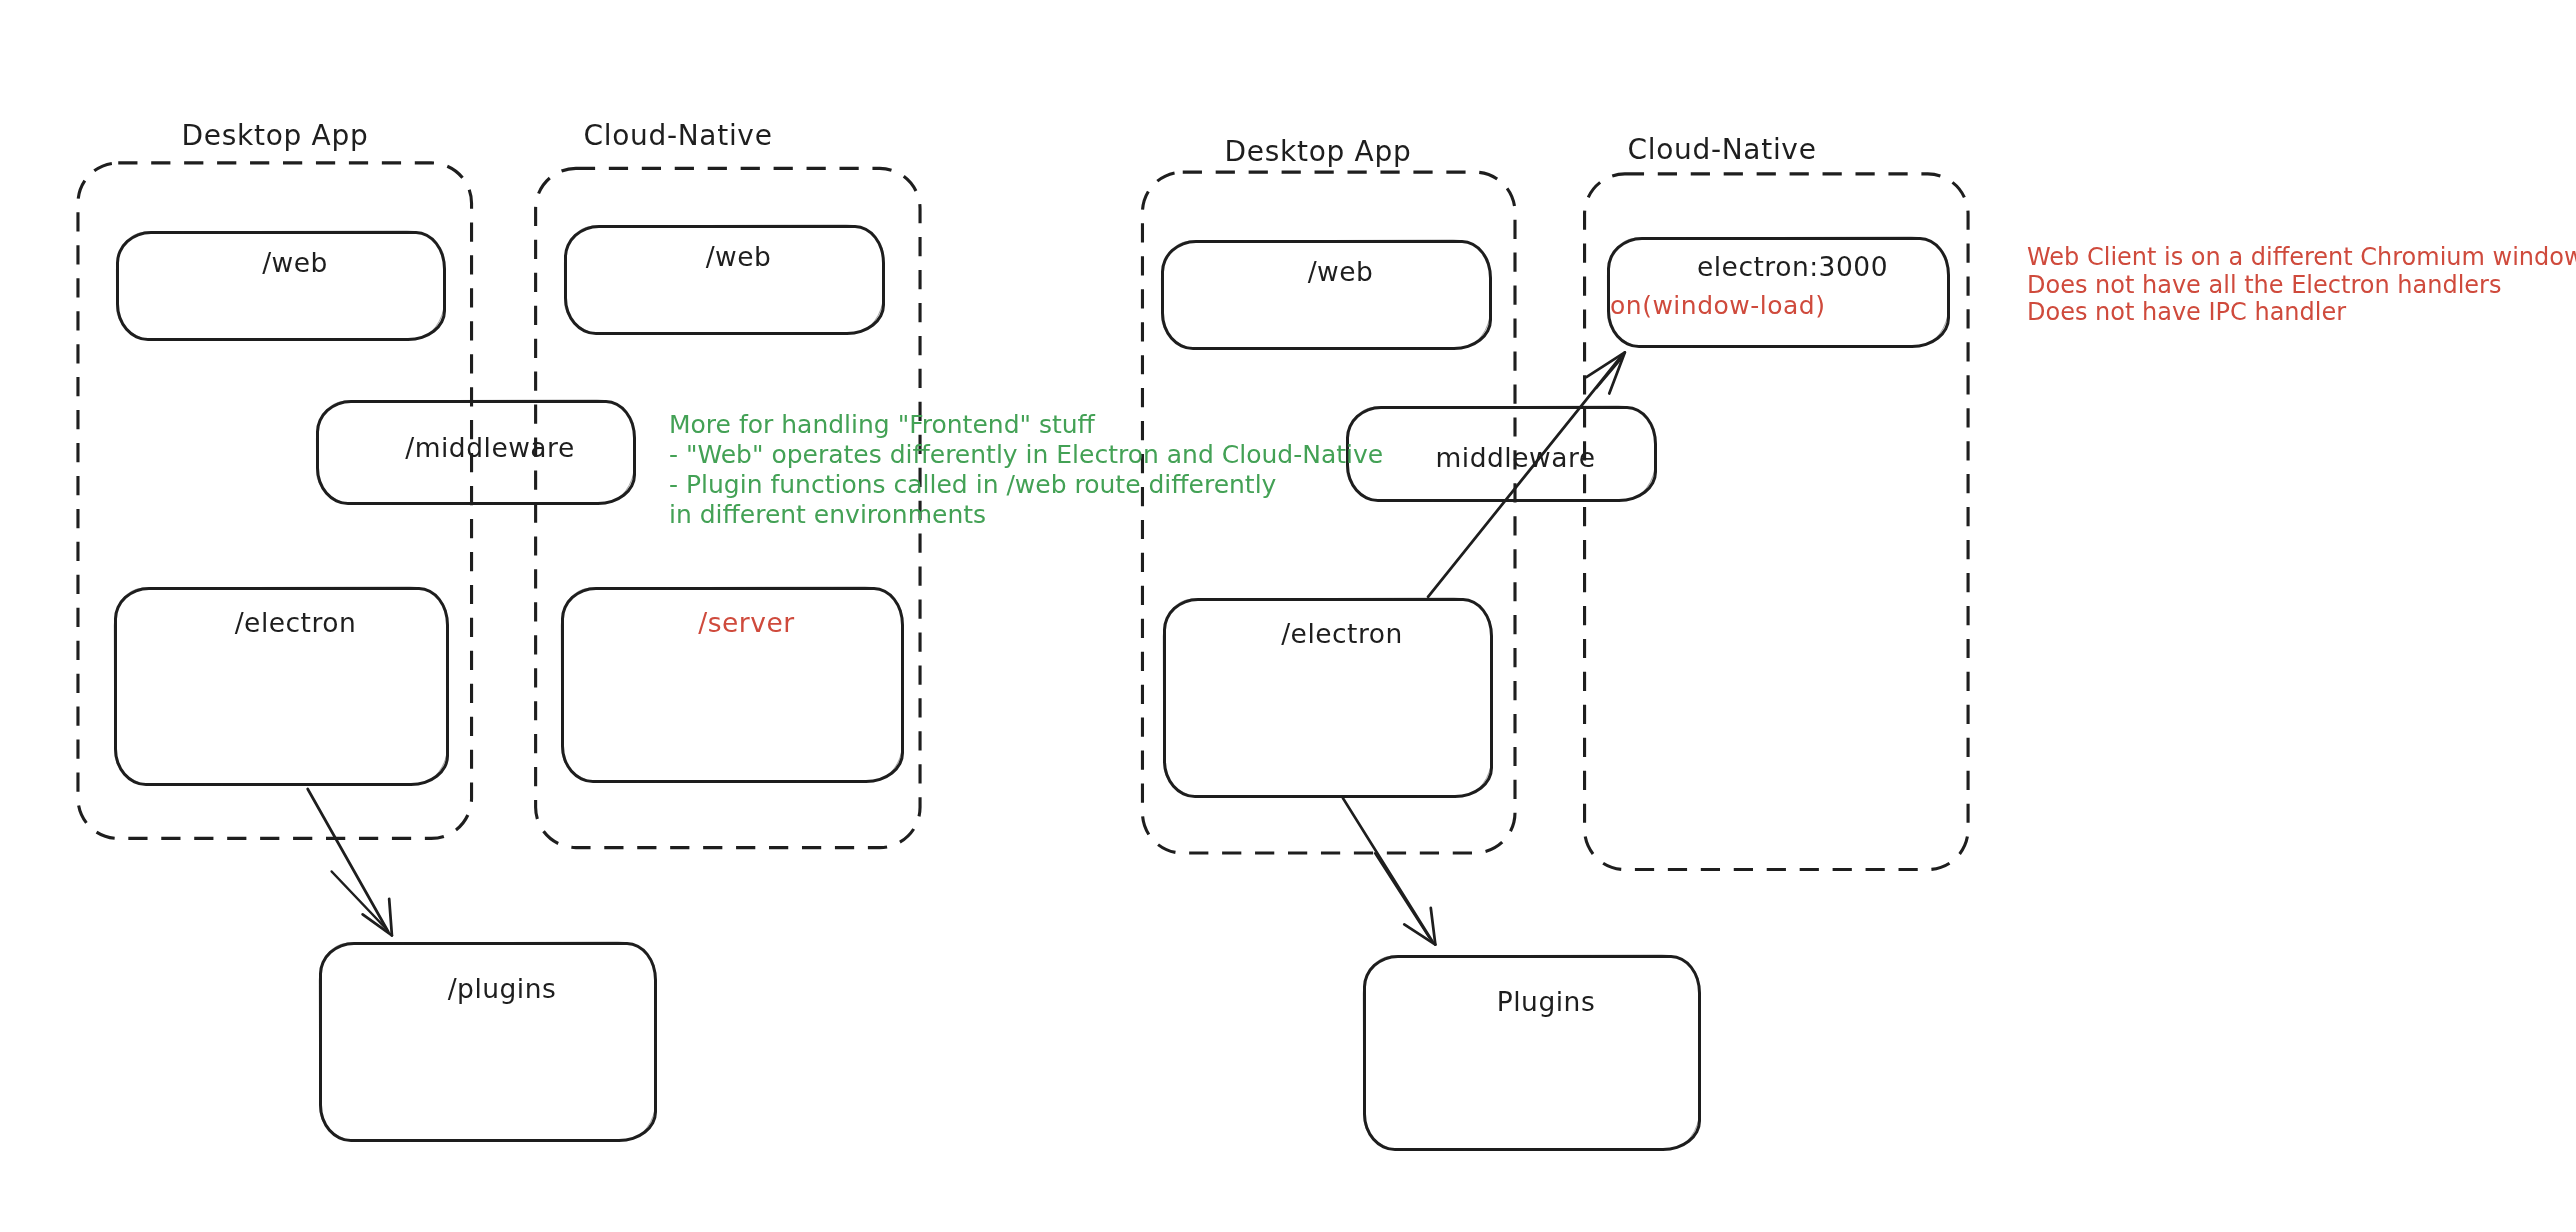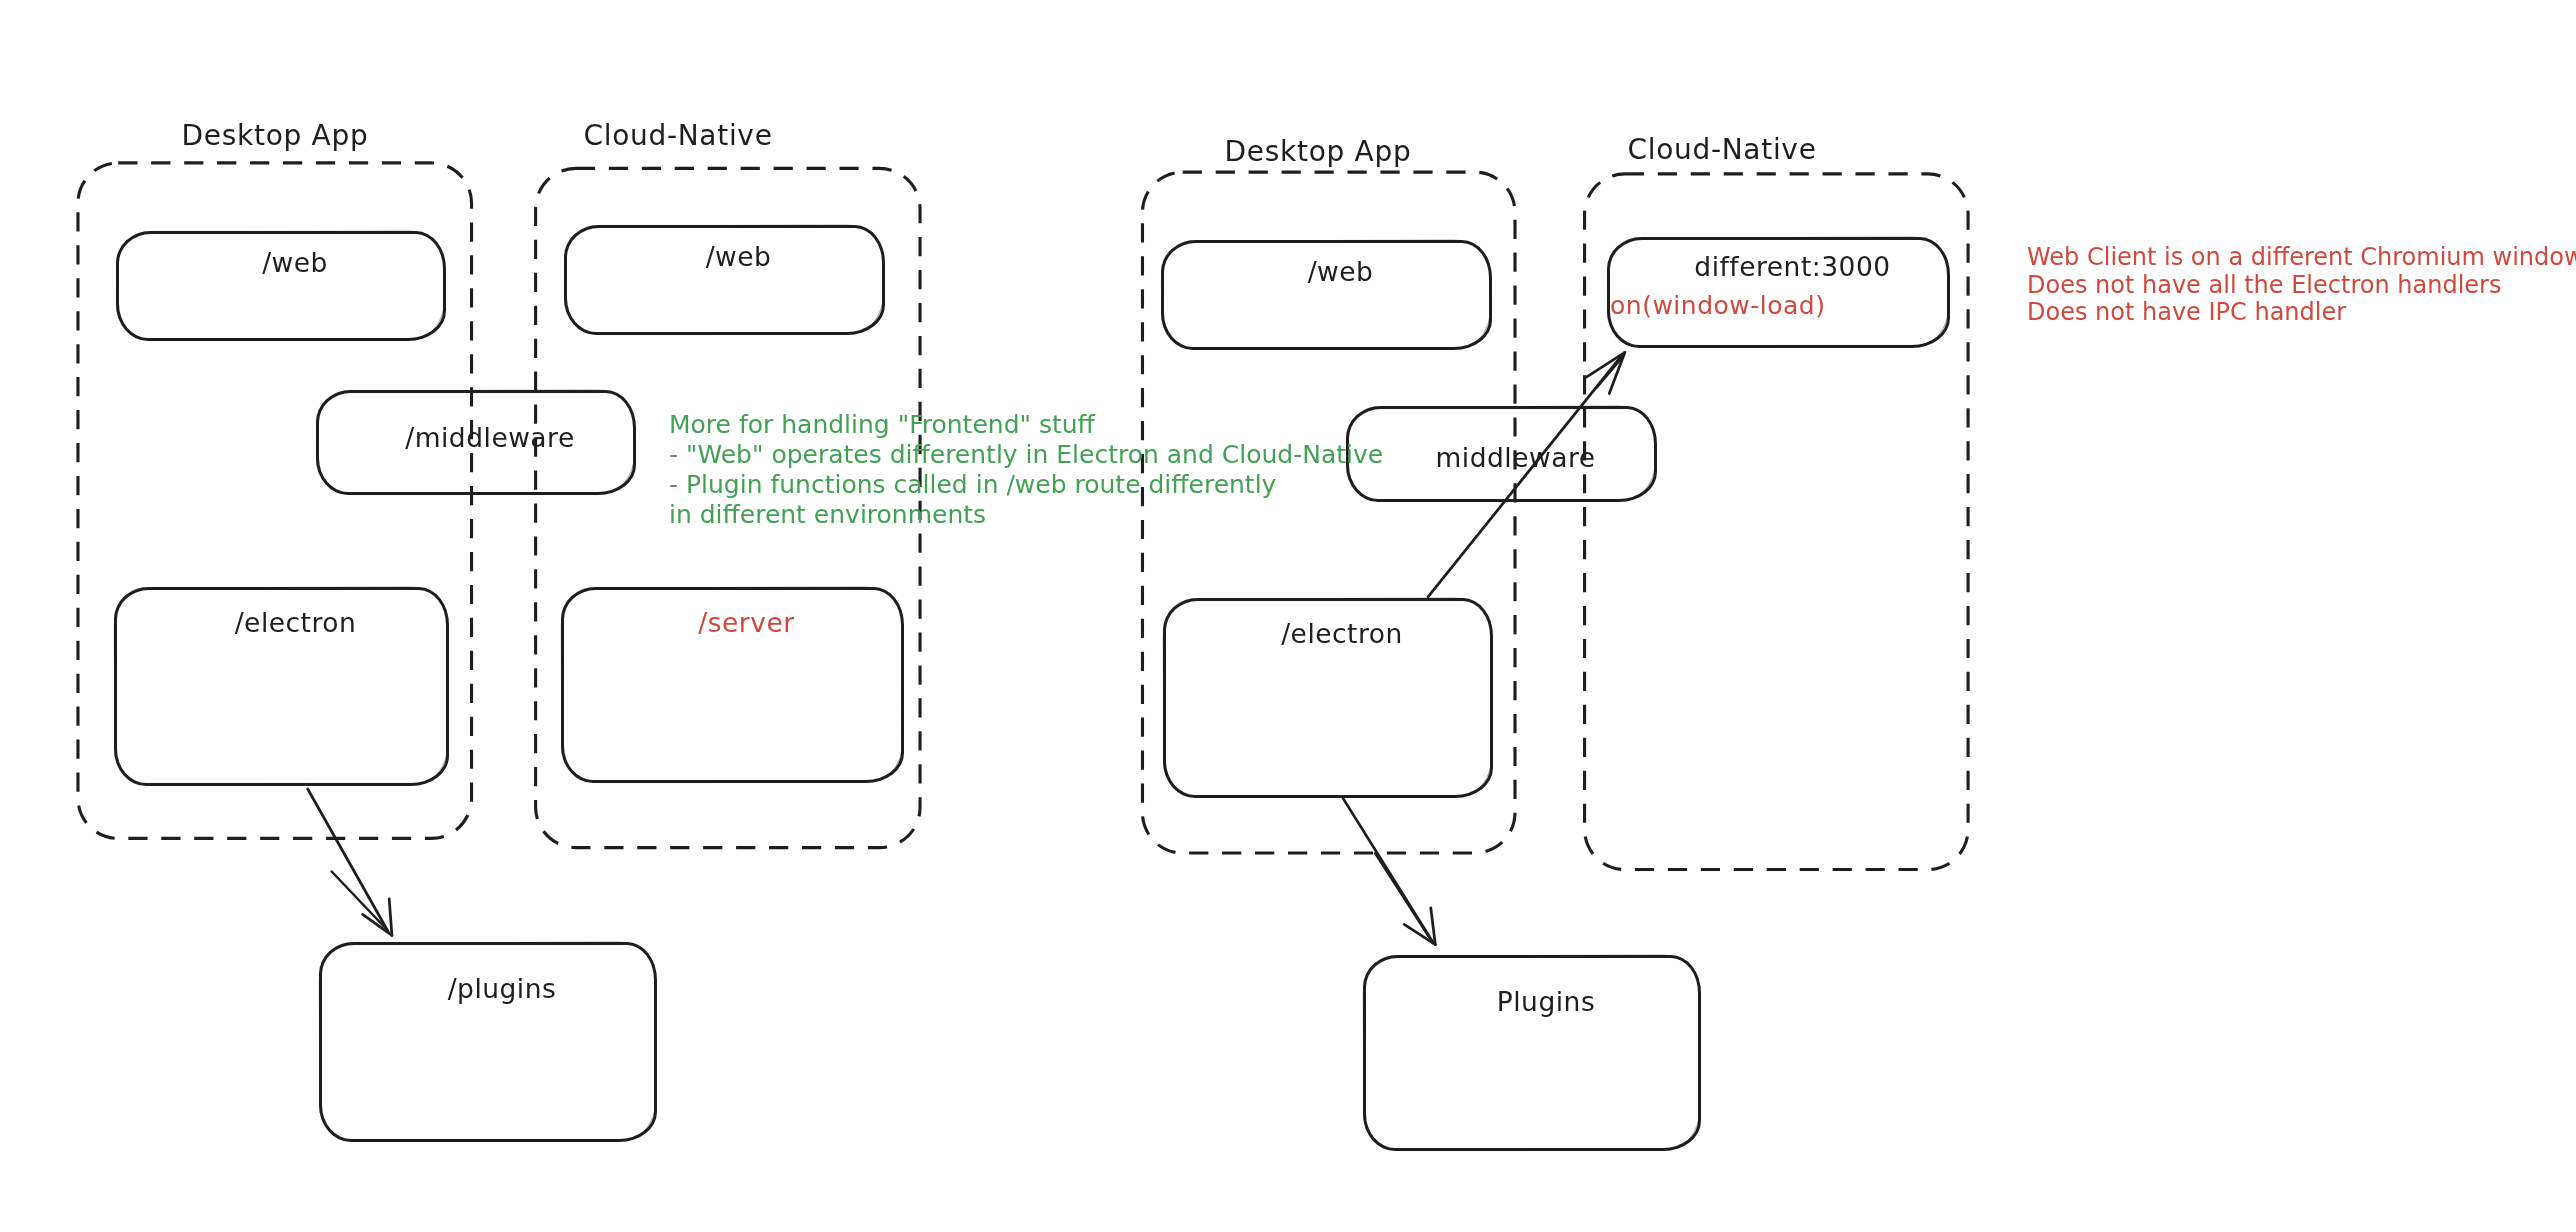--- a/index.html
+++ b/index.html
@@ -131,21 +131,21 @@
   <div class="grp-label" style="left:678px; top:119px">Cloud-Native</div>
 
   <div class="sketchbox" style="left:116px; top:231px; width:330px; height:110px">
     <div class="box-label" style="padding-top:13px">/web</div>
   </div>
 
   <div class="sketchbox" style="left:564px; top:225px; width:321px; height:110px">
     <div class="box-label" style="padding-top:13px">/web</div>
   </div>
 
-  <div class="sketchbox" style="left:316px; top:390px; width:320px; height:105px">
+  <div class="sketchbox" style="left:316px; top:400px; width:320px; height:105px">
     <div class="box-label" style="padding-top:29px">/middleware</div>
   </div>
 
   <div class="sketchbox" style="left:114px; top:587px; width:335px; height:199px">
     <div class="box-label" style="padding-top:16.5px">/electron</div>
   </div>
 
   <div class="sketchbox" style="left:561px; top:587px; width:343px; height:196px">
     <div class="box-label red-text" style="padding-top:16.5px">/server</div>
   </div>
@@ -162,21 +162,21 @@
   </div>
 
   <div class="grp-label" style="left:1318px; top:135px">Desktop App</div>
   <div class="grp-label" style="left:1722px; top:133px">Cloud-Native</div>
 
   <div class="sketchbox" style="left:1161px; top:240px; width:331px; height:110px">
     <div class="box-label" style="padding-top:13px">/web</div>
   </div>
 
   <div class="sketchbox" style="left:1607px; top:237px; width:343px; height:111px">
-    <div class="box-label" style="padding-top:11px">different:3000</div>
+    <div class="box-label" style="padding-top:11px">electron:3000</div>
     <div class="sub-line red-text">on(window-load)</div>
   </div>
 
   <div class="sketchbox" style="left:1346px; top:406px; width:311px; height:96px">
     <div class="box-label" style="padding-top:33px">middleware</div>
   </div>
 
   <div class="sketchbox" style="left:1163px; top:598px; width:330px; height:200px">
     <div class="box-label" style="padding-top:16.5px">/electron</div>
   </div>

